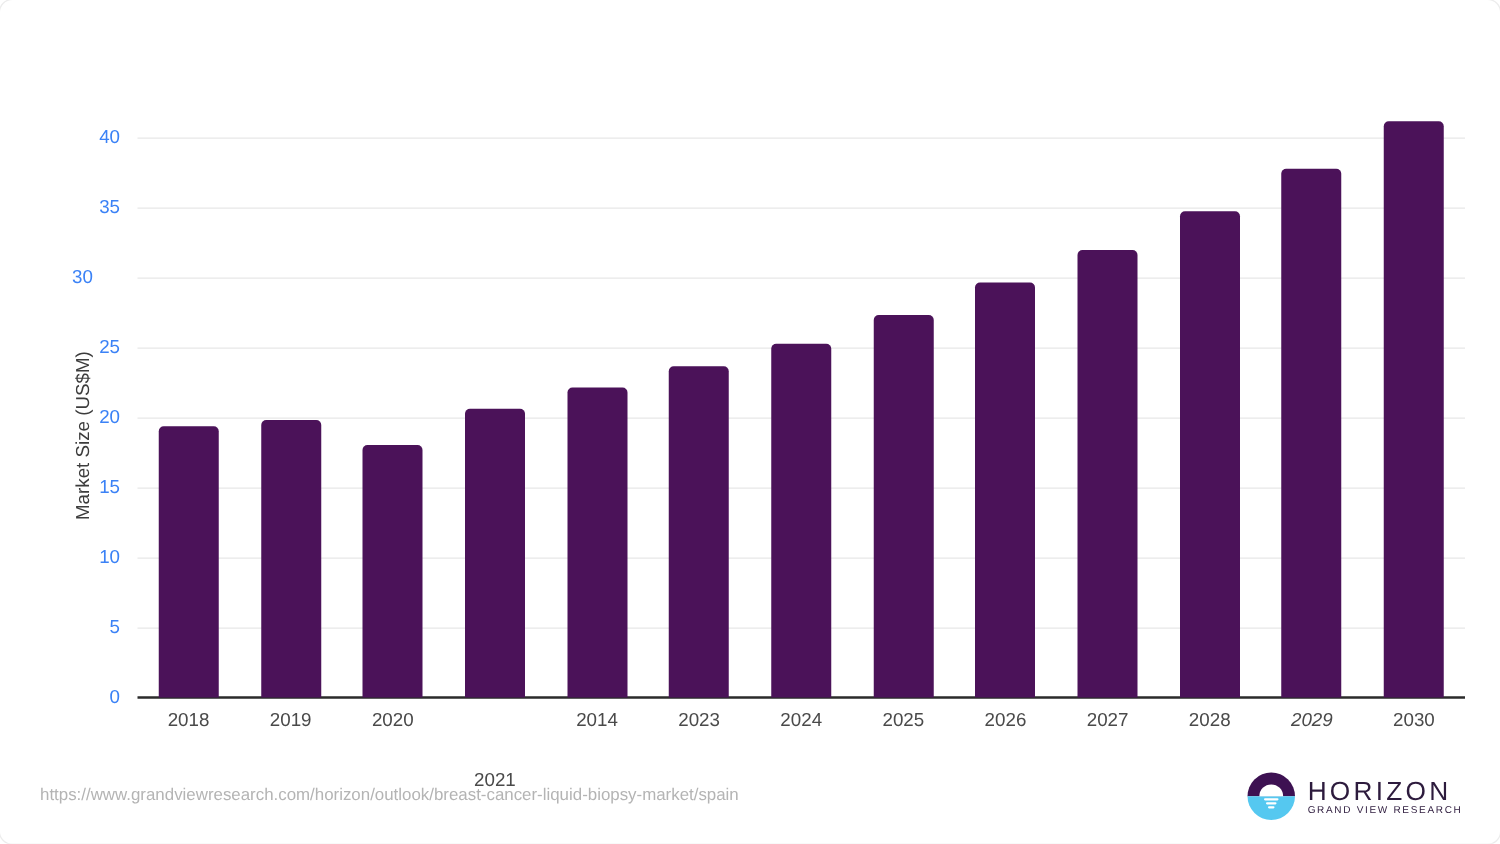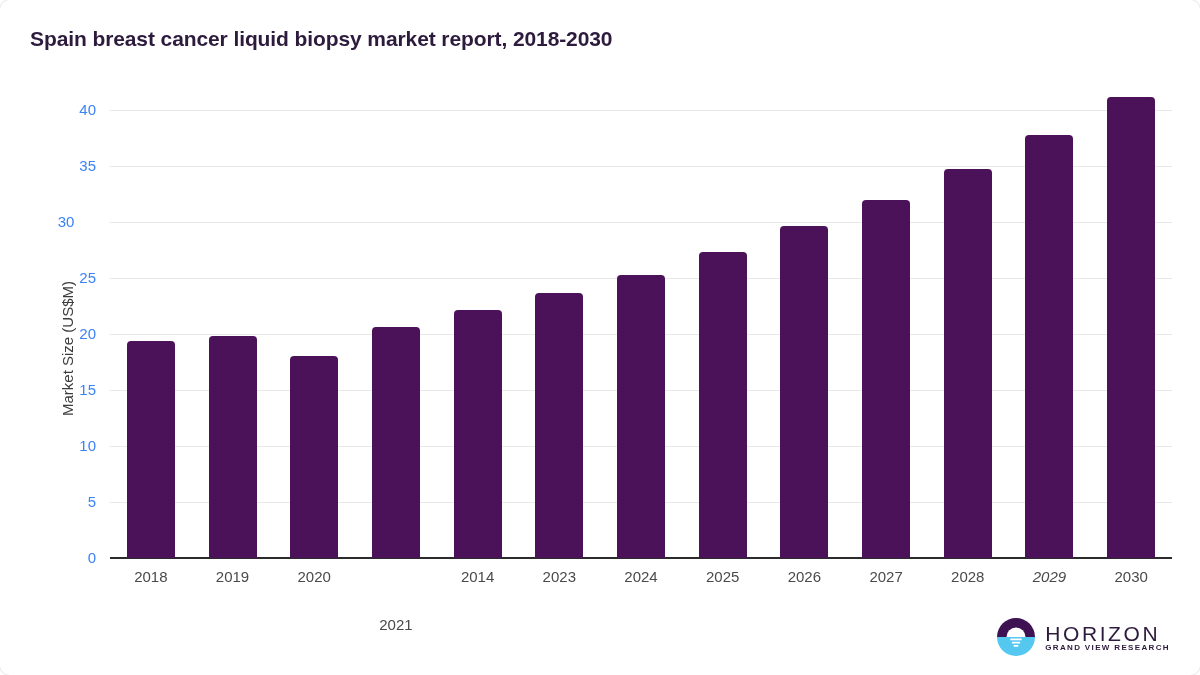--- a/index.html
+++ b/index.html
@@ -147,32 +147,31 @@
     line-height: 1;
   }
   .logo-name {
     font-size: 21px;
     font-weight: normal;
     letter-spacing: 2.6px;
     color: #2d1b3d;
   }
   .logo-sub {
     font-size: 8px;
-    font-weight: bold;
+    font-weight: normal;
     letter-spacing: 1.35px;
     color: #2d1b3d;
     margin-top: 0;
   }
 </style>
 </head>
 <body>
 
 <div id="screen">
 
-  <div class="chart-title">Spain breast cancer liquid biopsy market report, 2018-2030</div>
 
   <div class="plot-wrap">
 
     <div class="y-axis-title">Market Size (US$M)</div>
 
     <div class="grid-layer" id="grid-layer">
         <div class="gridline" style="top: 392px;"></div>
         <div class="gridline" style="top: 336px;"></div>
         <div class="gridline" style="top: 280px;"></div>
         <div class="gridline" style="top: 224px;"></div>
@@ -220,20 +219,21 @@
         <div class="bar" title="2028: 34.7" style="left: 943.769px; width: 48px; height: 388.64px; background: rgb(75, 18, 89);"></div>
         <div class="xtick" style="left: 926.923px; width: 81.6923px;">2028</div>
         <div class="bar" title="2029: 37.8" style="left: 1025.46px; width: 48px; height: 423.36px; background: rgb(75, 18, 89);"></div>
         <div class="xtick" style="left: 1008.62px; width: 81.6923px; font-style: italic;">2029</div>
         <div class="bar" title="2030: 41.2" style="left: 1107.15px; width: 48px; height: 461.44px; background: rgb(75, 18, 89);"></div>
         <div class="xtick" style="left: 1090.31px; width: 81.6923px;">2030</div>
       </div>
 
   </div>
 
+  <div class="source-url">https://www.grandviewresearch.com/horizon/outlook/breast-cancer-liquid-biopsy-market/spain</div>
 
   <div class="logo">
     <div class="logo-mark">
       <svg width="40" height="40" viewBox="0 0 40 40" aria-hidden="true">
         <defs>
           <clipPath id="circClip">
               <circle cx="20" cy="20" r="19"></circle>
             </clipPath>
         </defs>
         <g clip-path="url(#circClip)">

